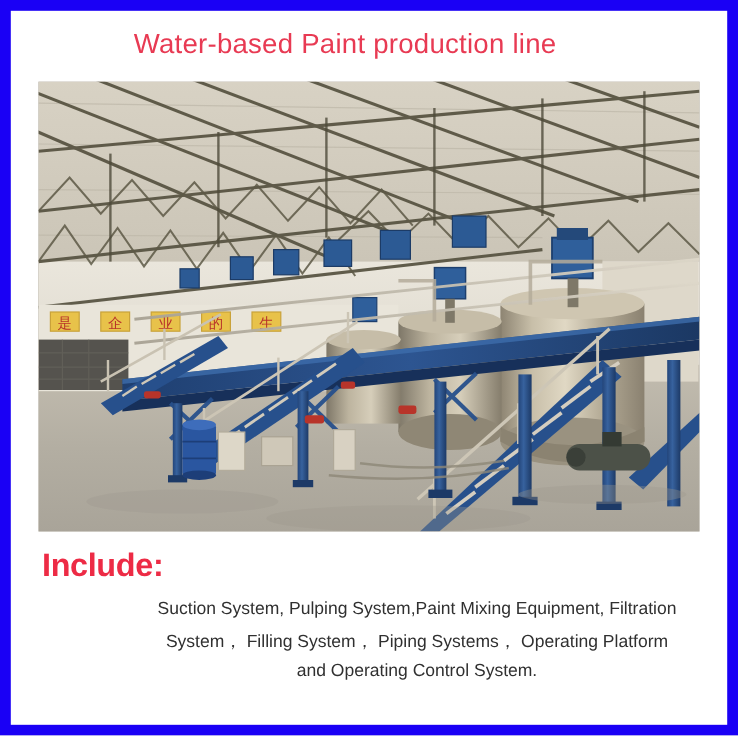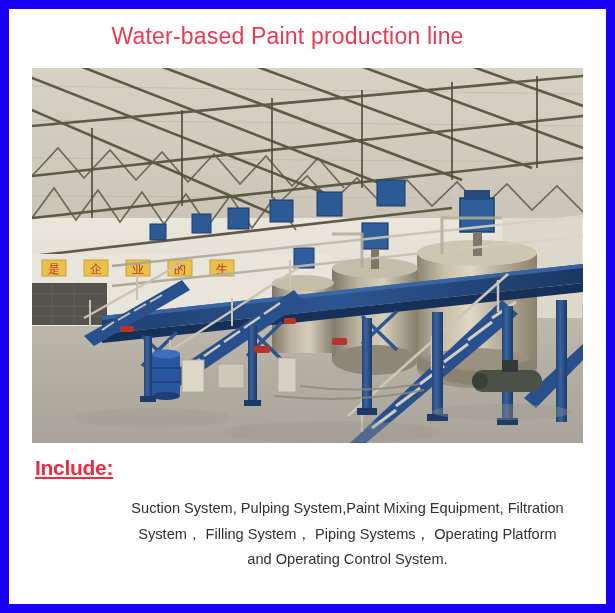--- a/index.html
+++ b/index.html
@@ -56,25 +56,24 @@
     overflow: hidden;
     background: #b8b3a8;
   }
   #photo svg { display: block; width: 100%; height: 100%; }
 
   
   #include-heading {
     position: absolute;
     left: 26px;
     top: 447px;
-    font-size: 21px;
+    font-size: 27px;
     font-weight: bold;
     color: #ed2b45;
     letter-spacing: -0.3px;
-    text-decoration: underline;
   }
 
   .body-line {
     position: absolute;
     left: 0;
     width: 597px;
     text-align: center;
     color: #303030;
     font-size: 14.6px;
     font-weight: 400;

